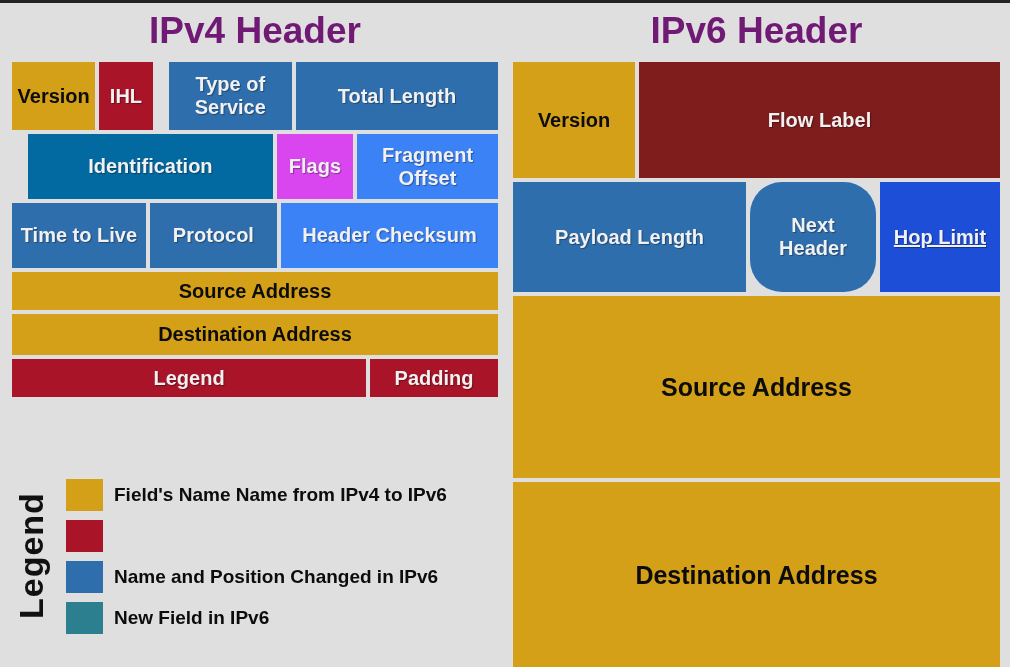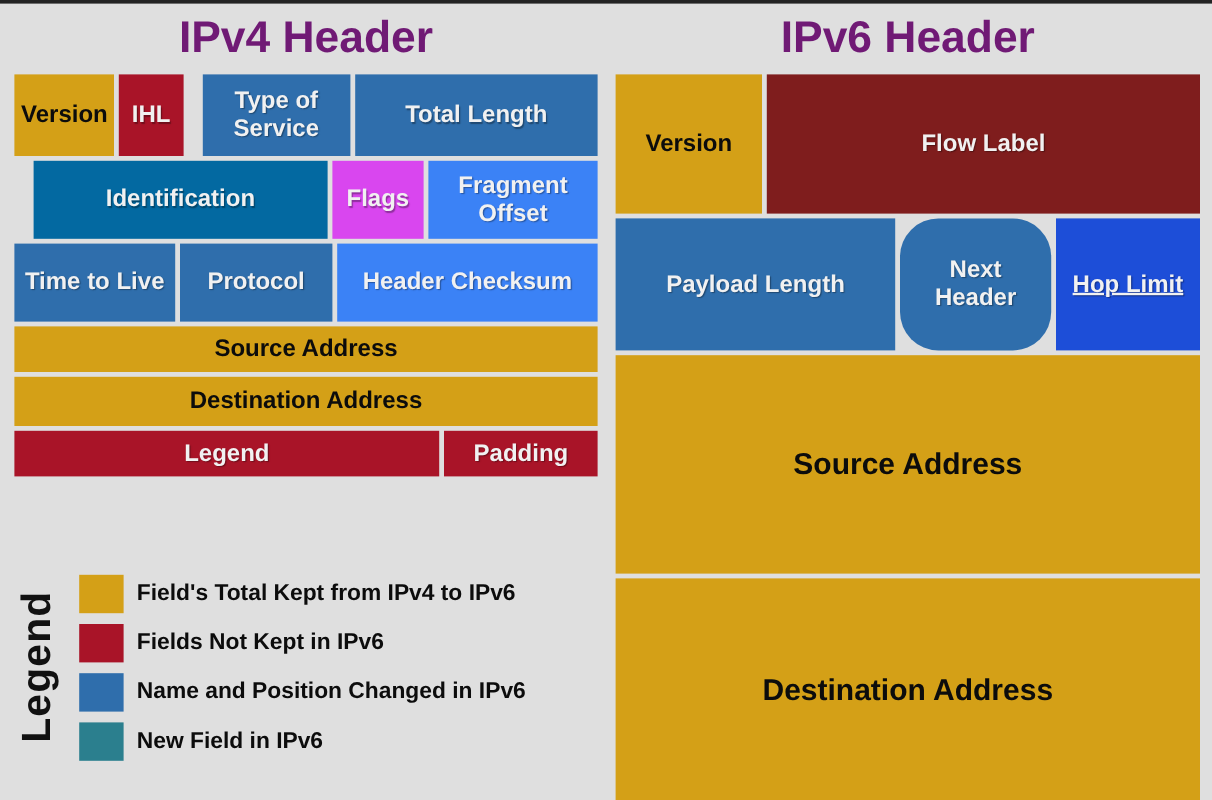--- a/index.html
+++ b/index.html
@@ -169,25 +169,24 @@
       <div class="grid-row" style="height: 186px;">
         <div class="field-cell dark-text big-label" style="background: rgb(212, 160, 23); flex: 487 487 0px;">Destination Address</div>
       </div>
     </div>
 
   <div id="legend">
     <div id="legend-title">Legend</div>
     <div id="legend-items">
         <div class="legend-item">
           <div class="legend-swatch" style="background: rgb(212, 160, 23);"></div>
-          <div class="legend-label">Field's Total Kept from IPv4 to IPv6</div>
+          <div class="legend-label">Field's Name Name from IPv4 to IPv6</div>
         </div>
         <div class="legend-item">
           <div class="legend-swatch" style="background: rgb(169, 20, 40);"></div>
-          <div class="legend-label">Fields Not Kept in IPv6</div>
         </div>
         <div class="legend-item">
           <div class="legend-swatch" style="background: rgb(47, 110, 172);"></div>
           <div class="legend-label">Name and Position Changed in IPv6</div>
         </div>
         <div class="legend-item">
           <div class="legend-swatch" style="background: rgb(43, 127, 142);"></div>
           <div class="legend-label">New Field in IPv6</div>
         </div>
       </div>

